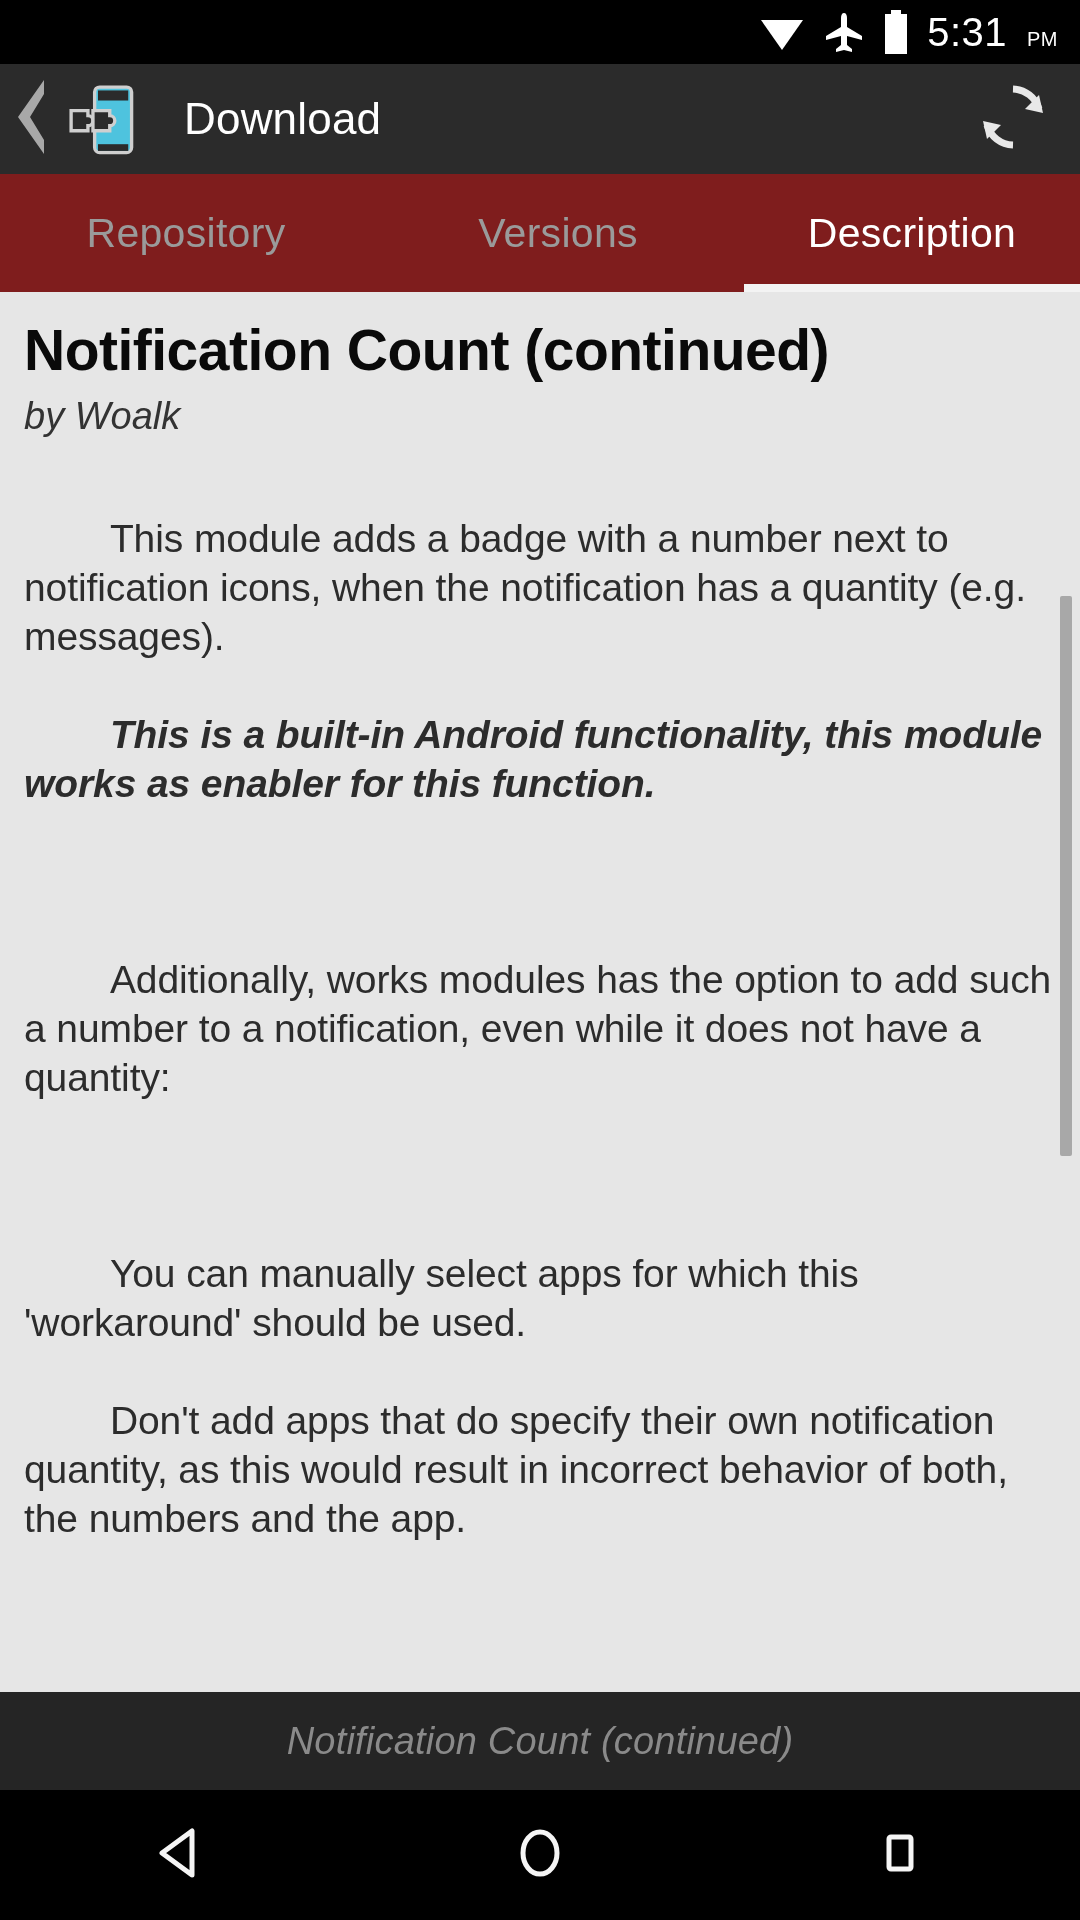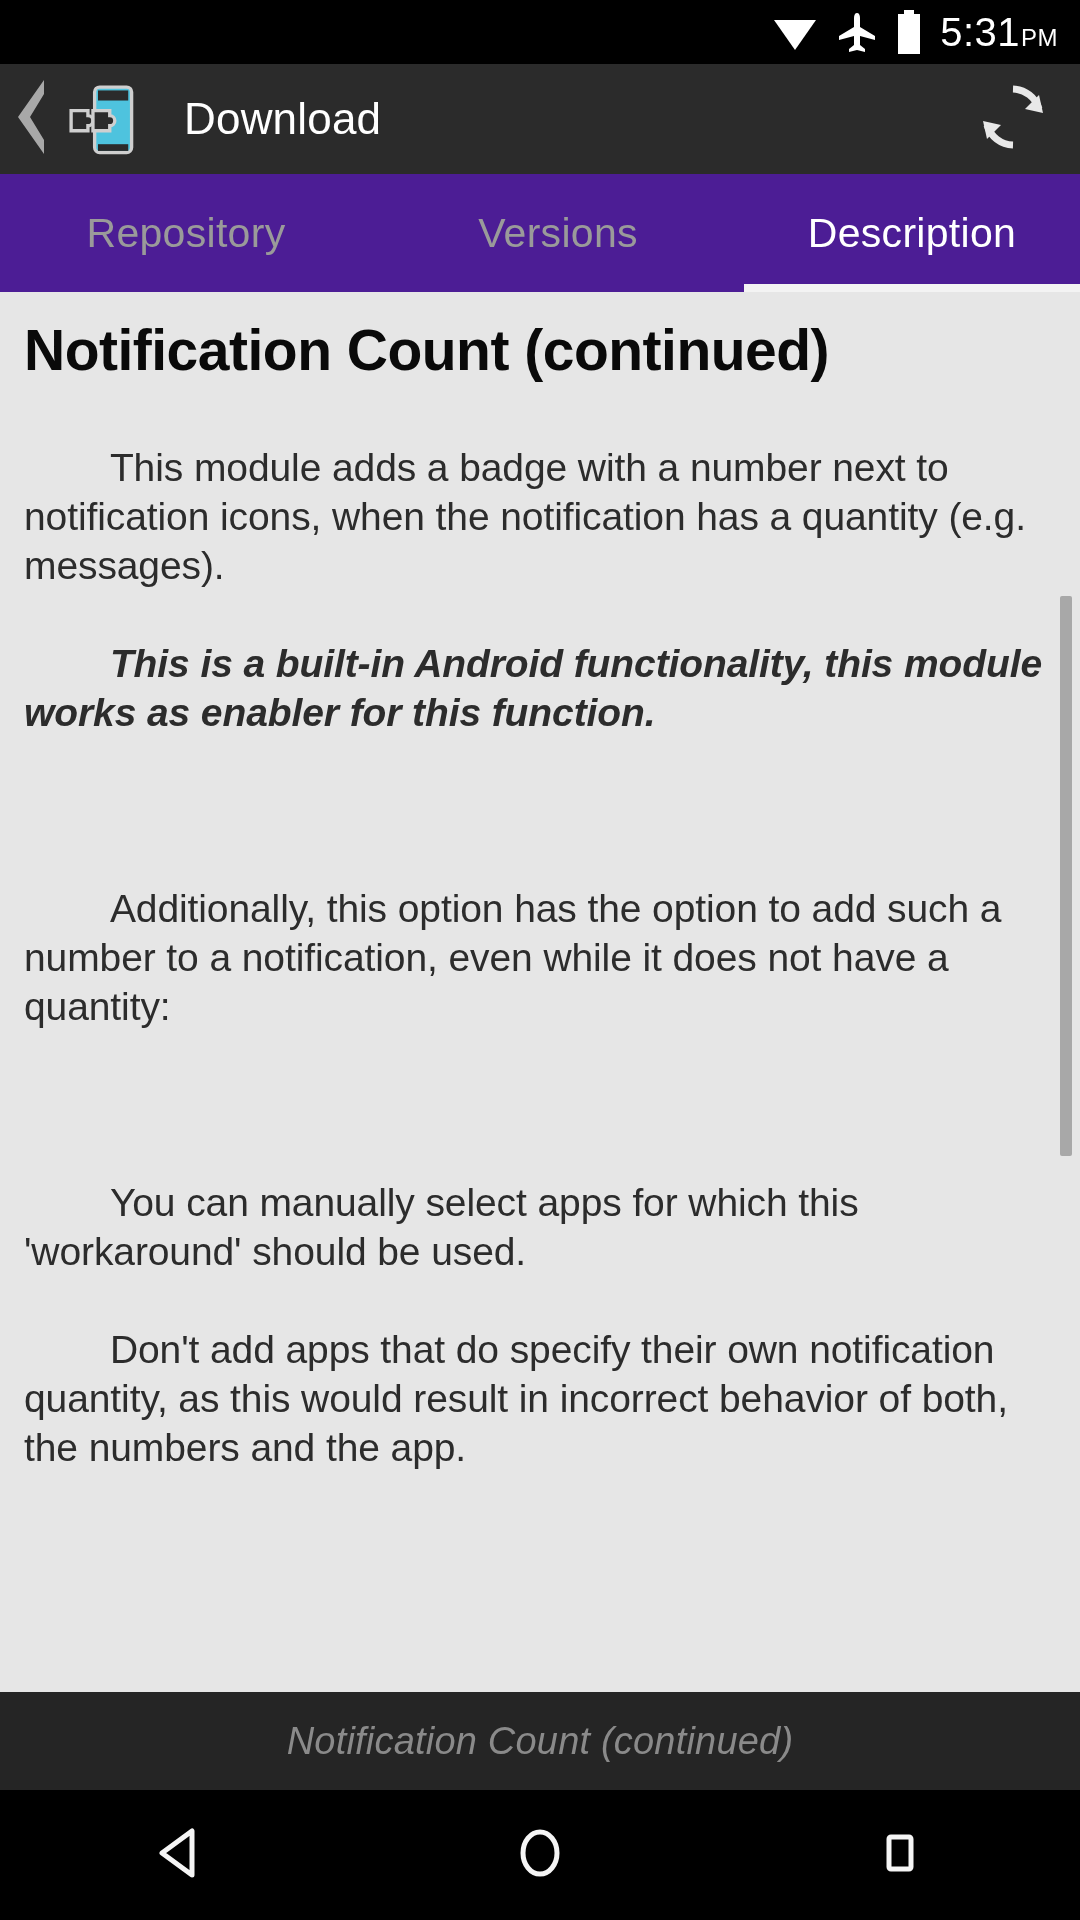--- a/index.html
+++ b/index.html
@@ -17,21 +17,21 @@
     background:#000; display:flex; align-items:center;
     justify-content:flex-end; padding-right:22px;
   }
   .status-icons { display:flex; align-items:center; gap:18px; }
   .status-icons svg { display:block; }
   .status-time {
     color:#ffffff; font-size:40px; font-weight:400;
     letter-spacing:0.5px; margin-left:18px; line-height:1;
     display:flex; align-items:baseline;
   }
-  .status-time .ampm { font-size:24px; margin-left:1px; }
+  .status-time .ampm { font-size:20px; margin-left:20px; }
 
   
   .action-bar {
     position:absolute; top:64px; left:0; width:1080px; height:110px;
     background:#2b2b2b; display:flex; align-items:center;
   }
   .up-nav {
     display:flex; align-items:center; height:110px;
     padding-left:10px; padding-right:8px;
   }
@@ -48,21 +48,21 @@
   .overflow-triangle {
     position:absolute; left:362px; top:128px;
     width:0; height:0;
     border-left:30px solid transparent;
     border-bottom:32px solid #8c8c8c;
   }
 
   
   .tab-bar {
     position:absolute; top:174px; left:0; width:1080px; height:118px;
-    background:#4c1d95; overflow:hidden;
+    background:#7f1d1d; overflow:hidden;
   }
   .tab-strip { display:flex; height:118px; align-items:center; }
   .tab {
     flex:0 0 auto; text-align:center; position:relative;
     height:118px; display:flex; align-items:center; justify-content:center;
   }
   .tab-0 { width:372px; }
   .tab-1 { width:336px; }
   .tab-2 { width:372px; }
   .tab-label { font-size:41px; letter-spacing:0.3px; }
@@ -200,25 +200,26 @@
       <div class="tab tab-1 tab-active">
         <span class="tab-label">Description</span>
         <span class="tab-underline"></span>
       </div>
     </div>
   </div>
 
   <div class="content-area">
     <div class="content-inner">
       <div class="module-title">Notification Count (continued)</div>
+      <div class="module-author">by Woalk</div>
       <div class="desc-block">
         <span>This module adds a badge with a number next to notification icons, when the notification has a quantity (e.g. messages).</span><br>
         <span class="desc-italic">This is a built-in Android functionality, this module works as enabler for this function.</span>
         <span class="spacer-line"></span>
-        <span>Additionally, this option has the option to add such a number to a notification, even while it does not have a quantity:</span><br>
+        <span>Additionally, works modules has the option to add such a number to a notification, even while it does not have a quantity:</span><br>
         <br>
         <span>You can manually select apps for which this 'workaround' should be used.</span><br>
         <span>Don't add apps that do specify their own notification quantity, as this would result in incorrect behavior of both, the numbers and the app.</span>
         <span class="spacer-line"></span>
         <br>
         <br>
         <br>
         <br>
         
       </div>

